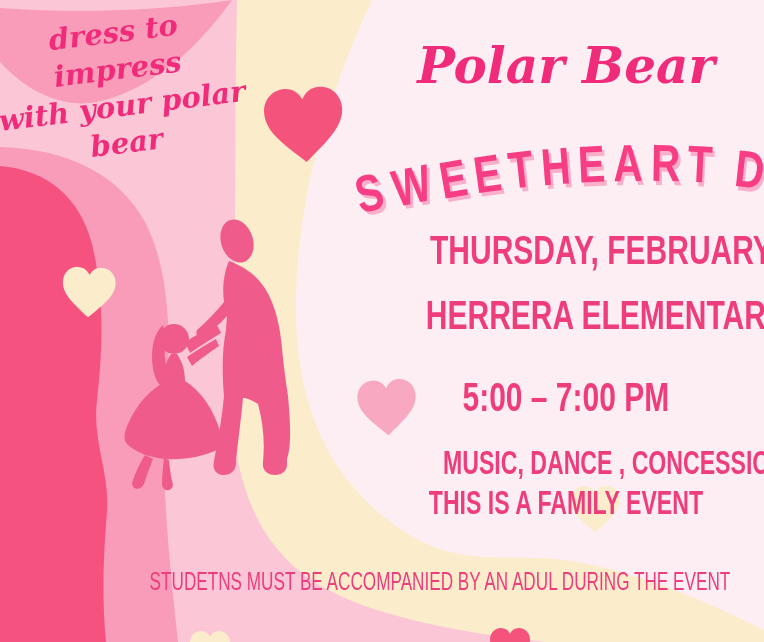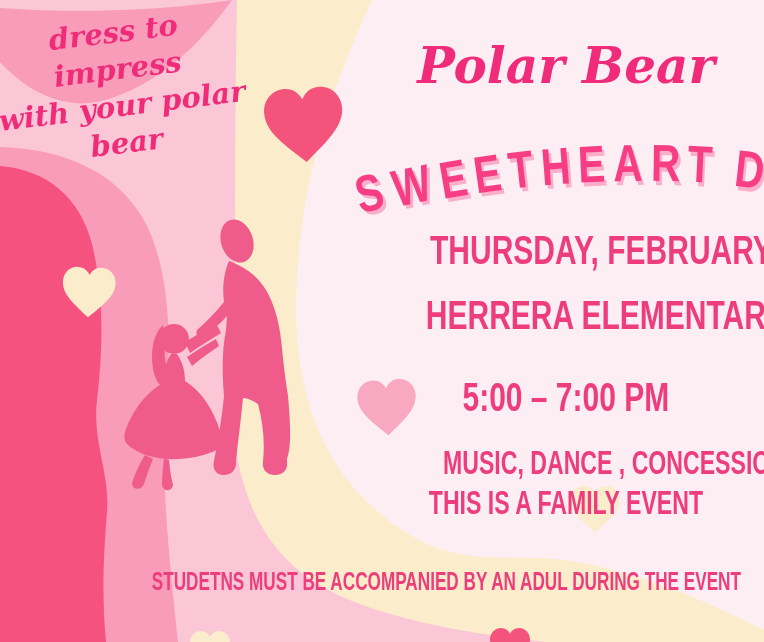--- a/index.html
+++ b/index.html
@@ -29,21 +29,21 @@
     position:absolute;left:366px;width:400px;text-align:center;
     color:var(--body-pink,#ee3d7c);font-weight:bold;white-space:nowrap;
   }
   .d-date{top:228px;font-size:40px;}
   .d-venue{top:293px;font-size:40px;}
   .d-time{top:375px;font-size:40px;}
   .d-act{top:444px;font-size:33px;}
   .d-fam{top:484px;font-size:33px;}
   .footer-notice{
     position:absolute;left:0;right:2px;top:566px;text-align:left;
-    color:var(--body-pink,#ee3d7c);font-weight:bold;font-size:26px;white-space:nowrap;
+    color:var(--body-pink,#ee3d7c);font-weight:normal;font-size:26px;white-space:nowrap;
   }
   .sq75{display:inline-block;transform:scaleX(.75);transform-origin:50% 50%;}
   .sq70{display:inline-block;transform:scaleX(.70);transform-origin:50% 50%;}
   .sq66{display:inline-block;transform:scaleX(.66);transform-origin:50% 50%;}
 </style>
 </head>
 <body>
 
 <div class="canvas">
 

